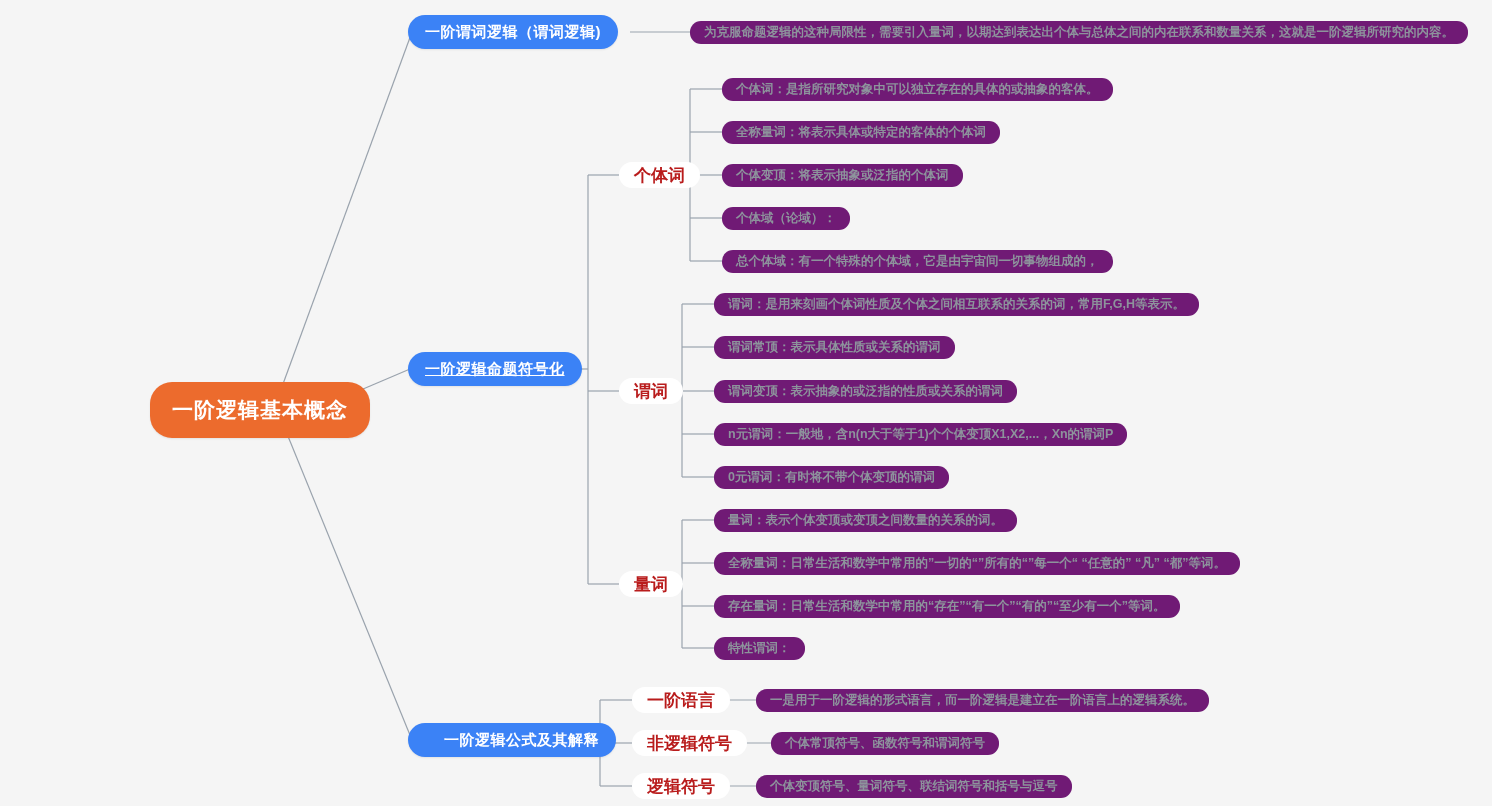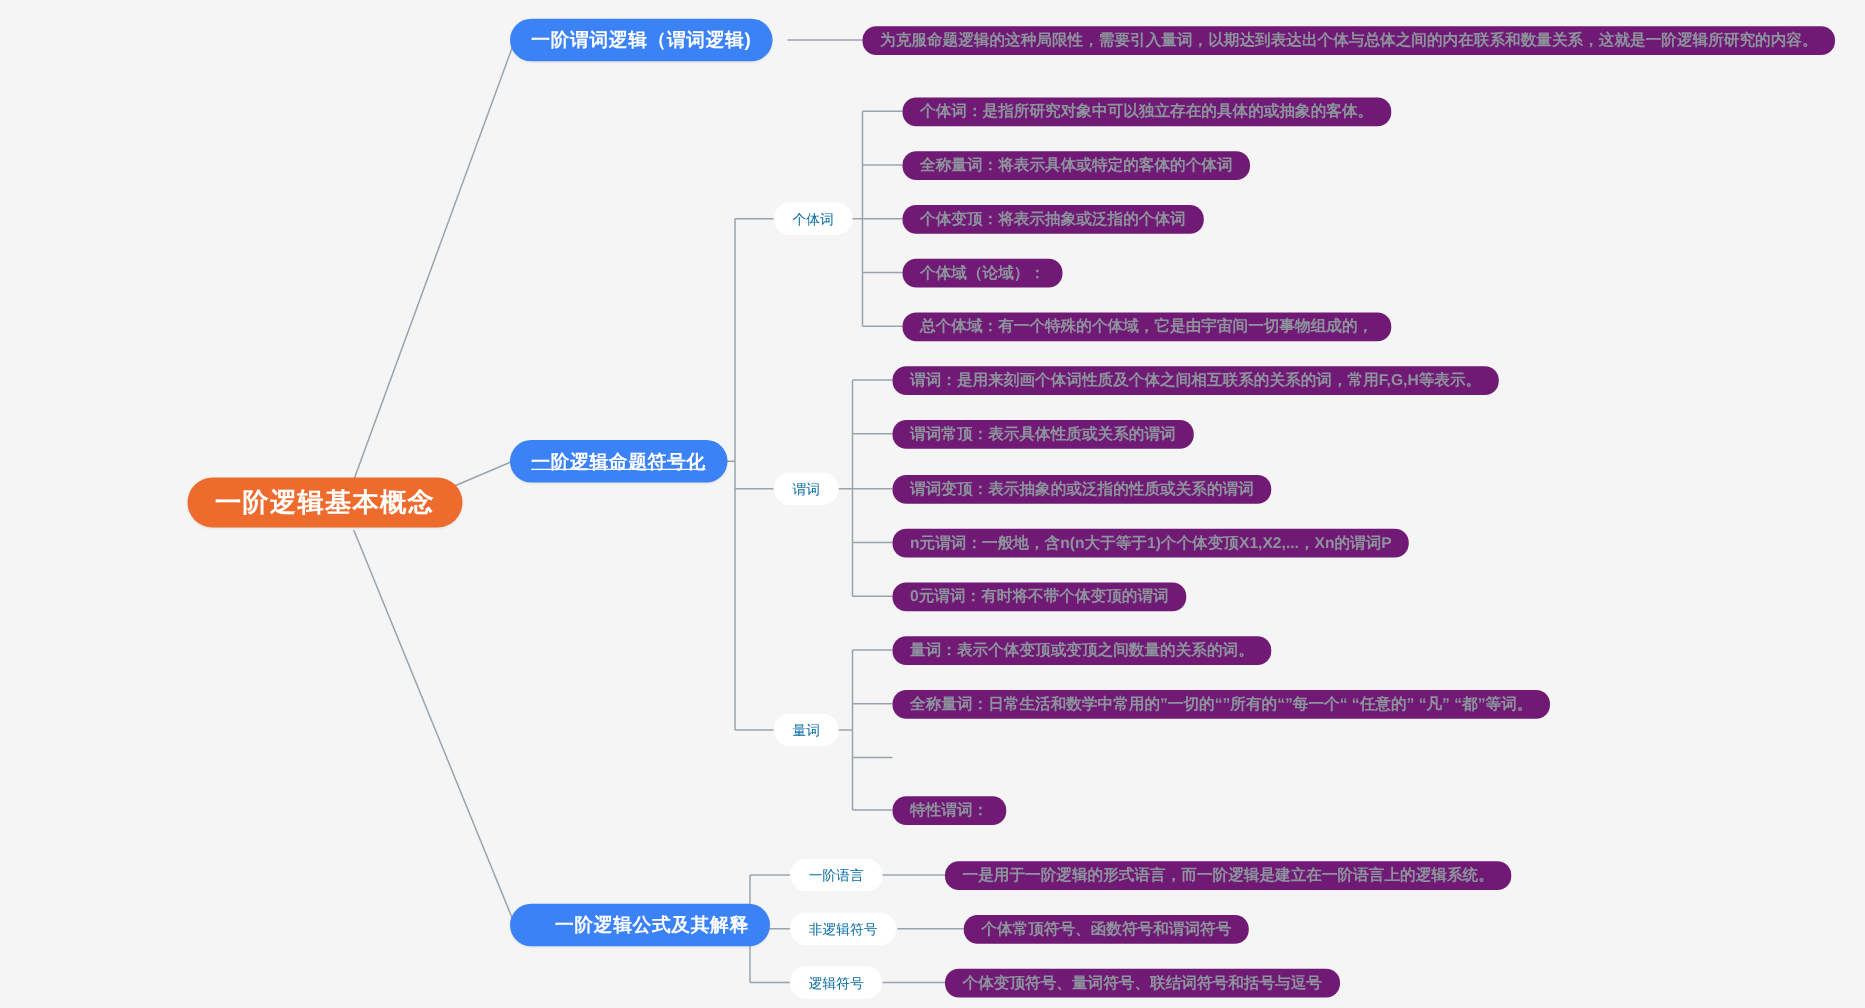--- a/index.html
+++ b/index.html
@@ -35,45 +35,45 @@
     white-space: nowrap;
   }
   
   .node.root {
     background: #ec6b2d;
     color: #ffffff;
     font-weight: bold;
     font-size: 21px;
     border-radius: 22px;
     padding: 0 22px;
-    height: 40px;
+    height: 56px;
     letter-spacing: 1px;
     box-shadow: 0 1px 2px rgba(0,0,0,0.08);
   }
   
   .node.branch {
     background: #3b82f6;
     color: #ffffff;
     font-weight: bold;
     font-size: 15px;
     border-radius: 17px;
     padding: 0 17px;
     height: 34px;
     letter-spacing: 0.5px;
     box-shadow: 0 1px 2px rgba(0,0,0,0.08);
   }
   
   .node.sub {
     background: #ffffff;
-    color: #0369a1;
-    font-size: 11px;
+    color: #b91c1c;
+    font-size: 17px;
     border-radius: 13px;
     padding: 0 15px;
     height: 26px;
-    font-weight: normal;
+    font-weight: bold;
   }
   
   .node.leaf {
     background: #701a75;
     color: #8d939c;
     font-size: 12.5px;
     border-radius: 11px;
     padding: 0 14px;
     height: 23px;
     font-weight: bold;
@@ -191,20 +191,23 @@
 
   <div class="node sub" style="left:619px; top:571px;">
     <span>量词</span>
   </div>
   <div class="node leaf" style="left:714px; top:509px;">
     <span>量词：表示个体变顶或变顶之间数量的关系的词。</span>
   </div>
   <div class="node leaf" style="left:714px; top:552px;">
     <span>全称量词：日常生活和数学中常用的”一切的“”所有的“”每一个“ “任意的” “凡” “都”等词。</span>
   </div>
+  <div class="node leaf" style="left:714px; top:595px;">
+    <span>存在量词：日常生活和数学中常用的“存在”“有一个”“有的”“至少有一个”等词。</span>
+  </div>
   <div class="node leaf" style="left:714px; top:637px;">
     <span>特性谓词：</span>
   </div>
 
   <div class="node branch" style="left:408px; top:723px;padding-left:36px;">
     <span>一阶逻辑公式及其解释</span>
   </div>
 
   <div class="node sub" style="left:632px; top:687px;">
     <span>一阶语言</span>

